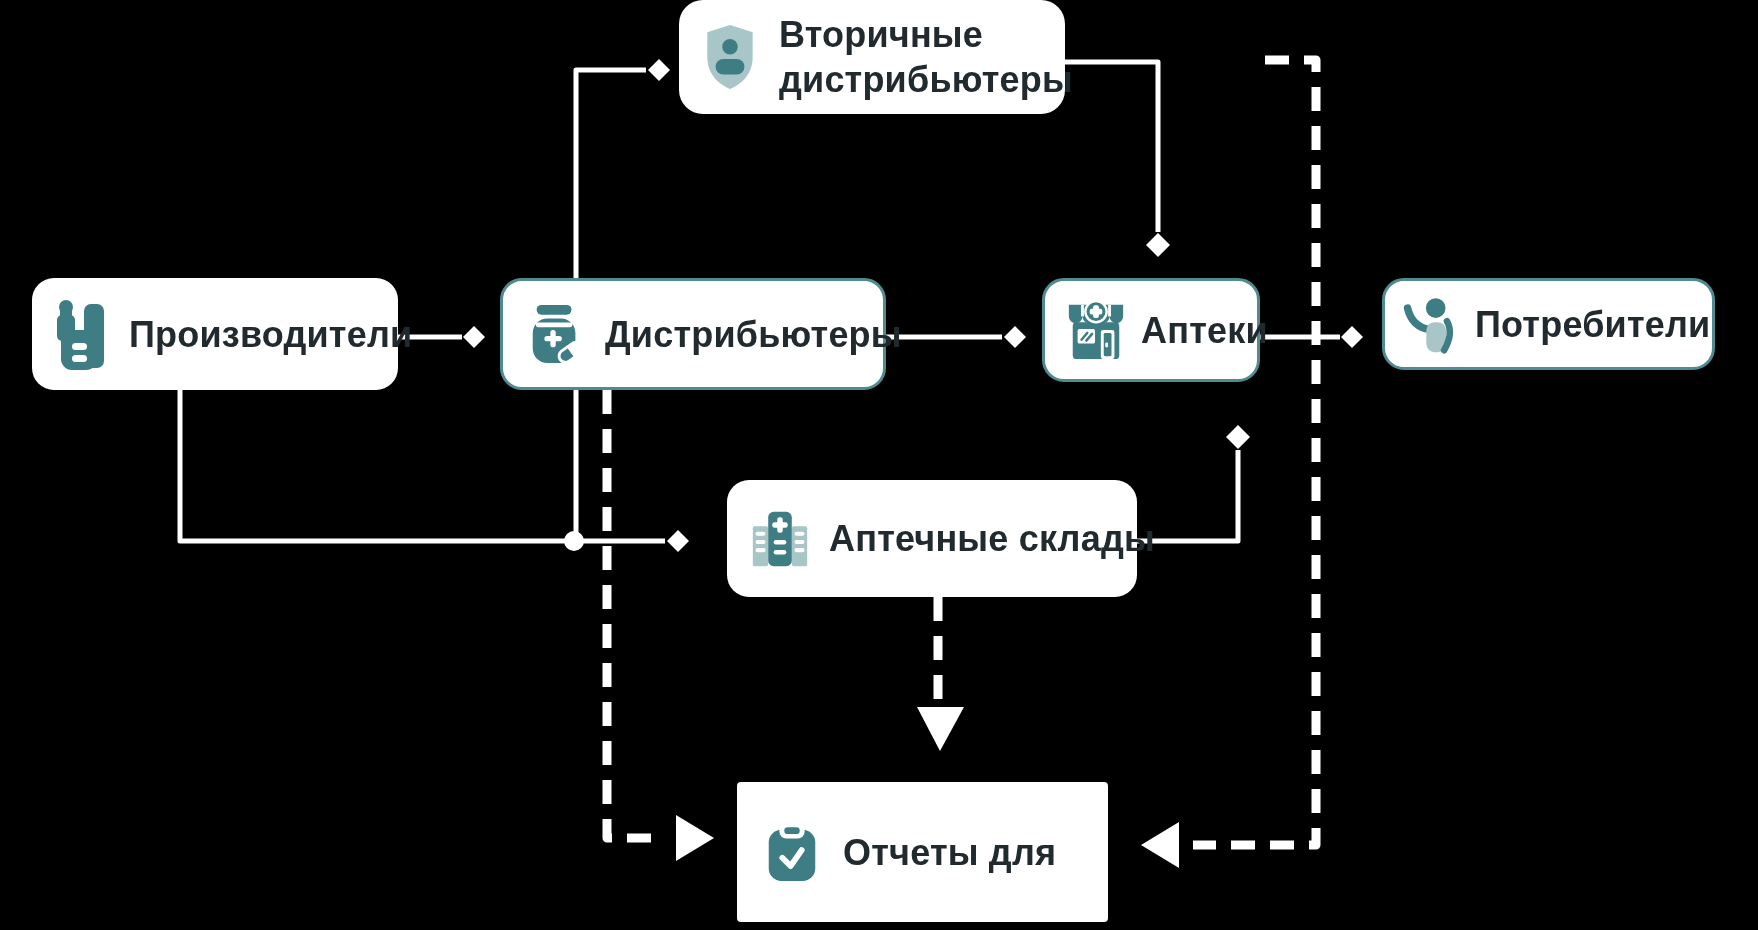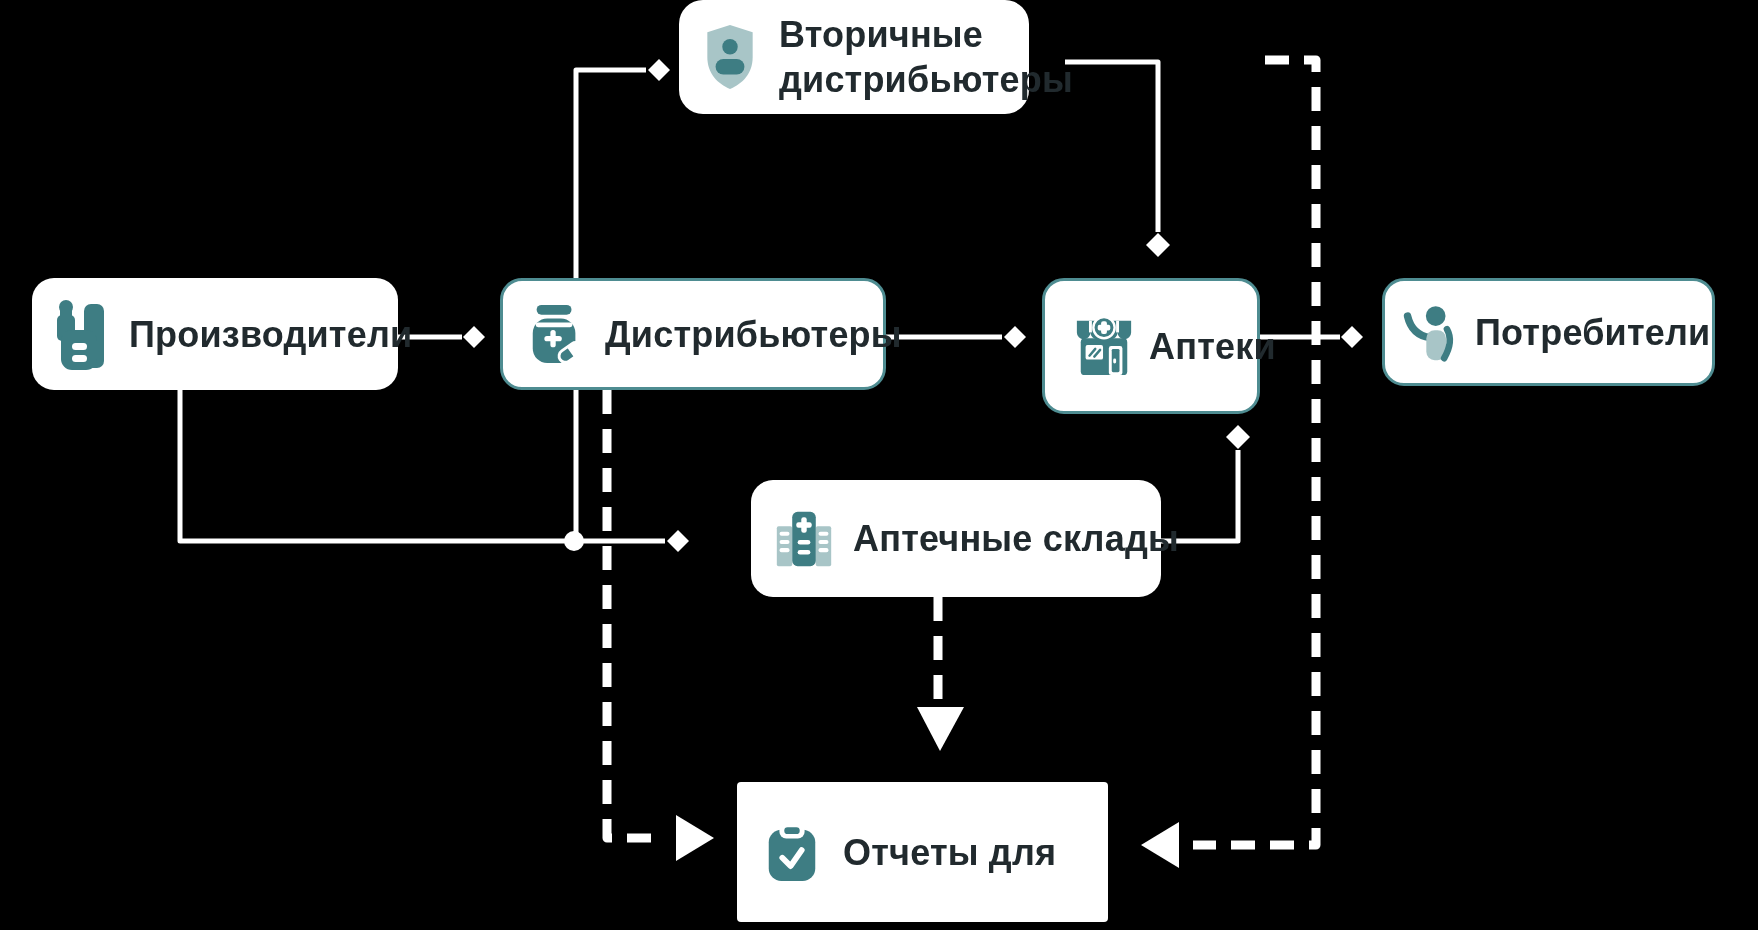--- a/index.html
+++ b/index.html
@@ -25,24 +25,24 @@
     letter-spacing:.2px;
   }
   .node.bordered{border:3px solid #4e8c91;}
   .node .ic{flex:0 0 auto;display:flex;align-items:center;justify-content:center;}
   .node .lbl{white-space:nowrap;}
   .node .lbl.wrap{white-space:normal;}
   .lbl .line{display:block;}
   
   #n-manufacturers{left:32px;top:278px;width:366px;height:112px;padding-left:20px;gap:13px;}
   #n-distributors{left:500px;top:278px;width:386px;height:112px;padding-left:22px;gap:18px;}
-  #n-secondary{left:679px;top:0px;width:350px;height:114px;padding-left:22px;gap:20px;border-radius:24px;}
-  #n-pharmacies{left:1042px;top:278px;width:218px;height:136px;padding-left:28px;gap:14px;}
-  #n-consumers{left:1382px;top:278px;width:333px;height:108px;padding-left:16px;gap:14px;}
-  #n-warehouses{left:727px;top:480px;width:410px;height:117px;padding-left:24px;gap:20px;margin-left:24px;}
+  #n-secondary{left:679px;top:0px;width:386px;height:114px;padding-left:22px;gap:20px;border-radius:24px;}
+  #n-pharmacies{left:1042px;top:278px;width:218px;height:104px;padding-left:20px;gap:14px;}
+  #n-consumers{left:1382px;top:278px;width:333px;height:92px;padding-left:16px;gap:14px;}
+  #n-warehouses{left:727px;top:480px;width:410px;height:117px;padding-left:24px;gap:20px;}
   #n-reports{left:737px;top:782px;width:371px;height:140px;padding-left:24px;gap:20px;border-radius:4px;}
   .tealD{fill:#3e7d83;}
   .tealL{fill:#a8c5c7;}
 </style>
 </head>
 <body>
 
 <div id="canvas">
 
   <svg id="wires" viewBox="0 0 1758 930" xmlns="http://www.w3.org/2000/svg">

